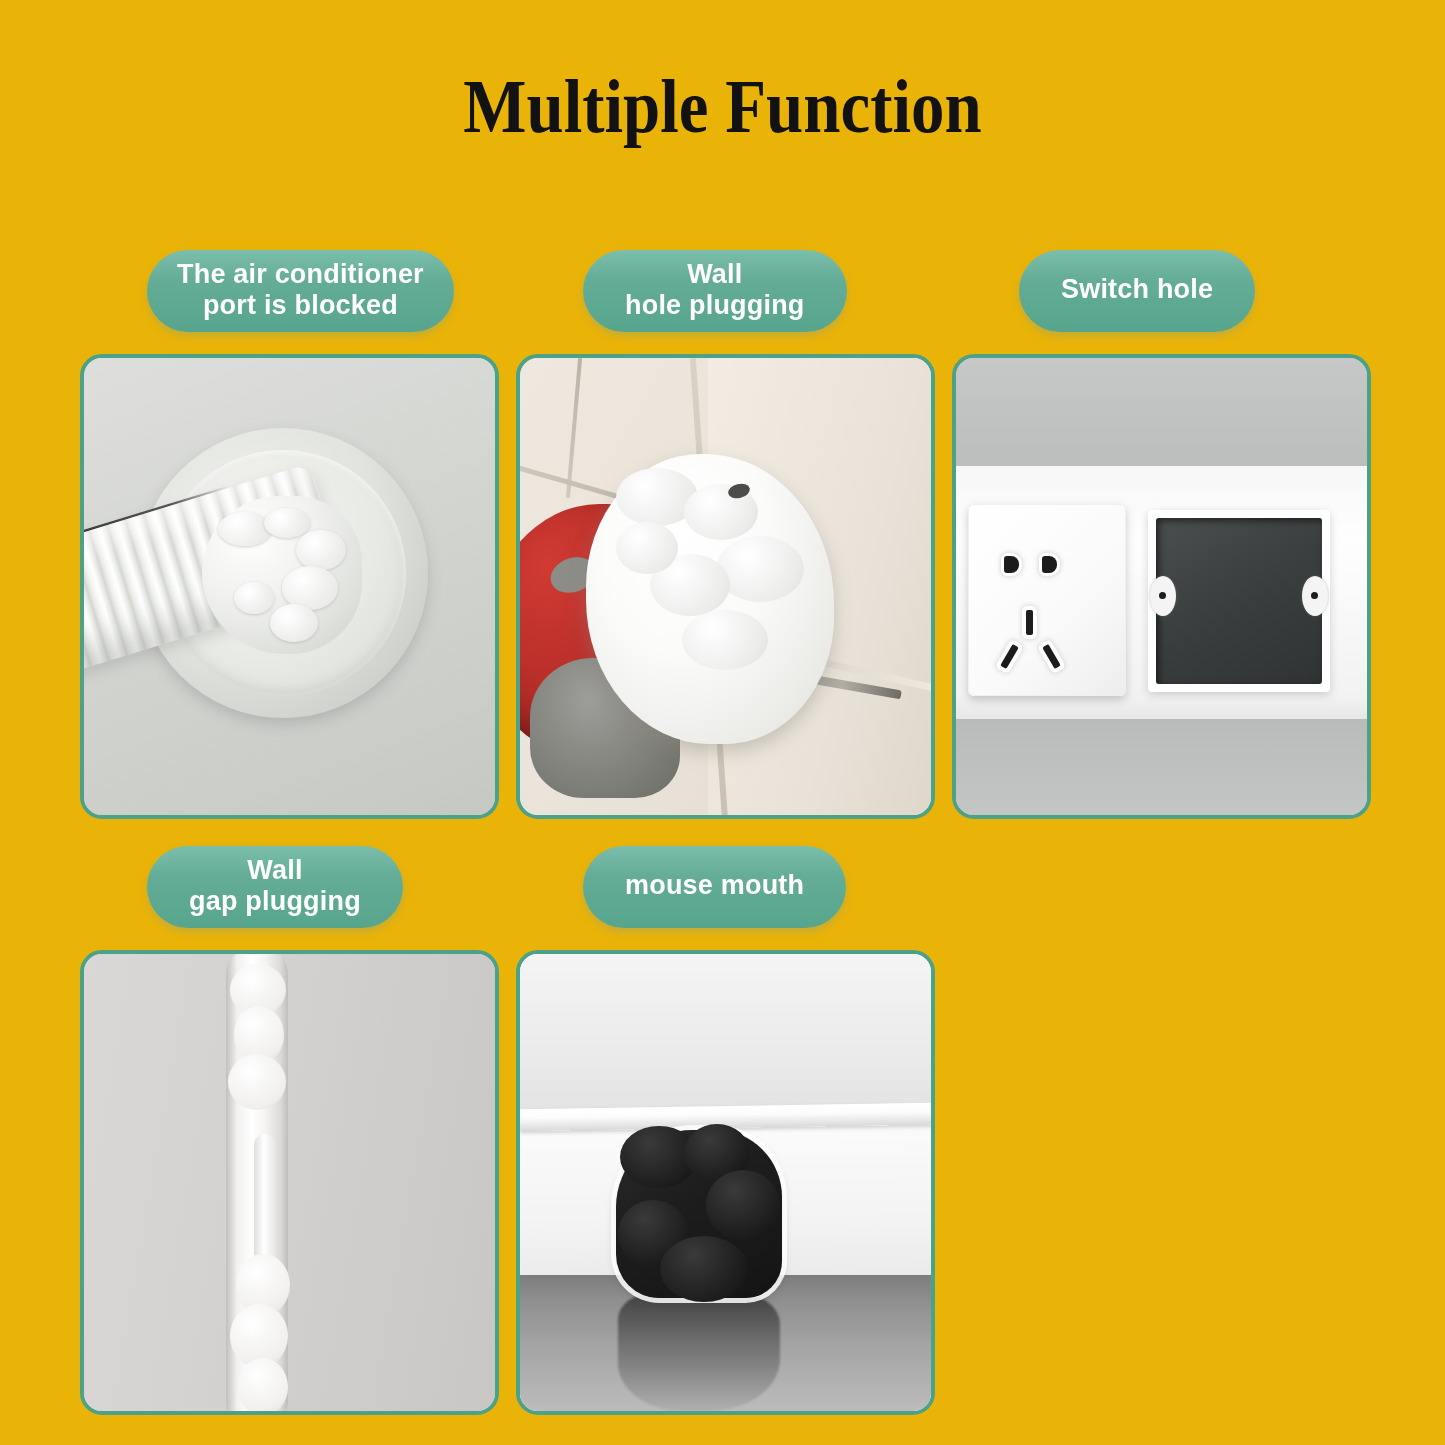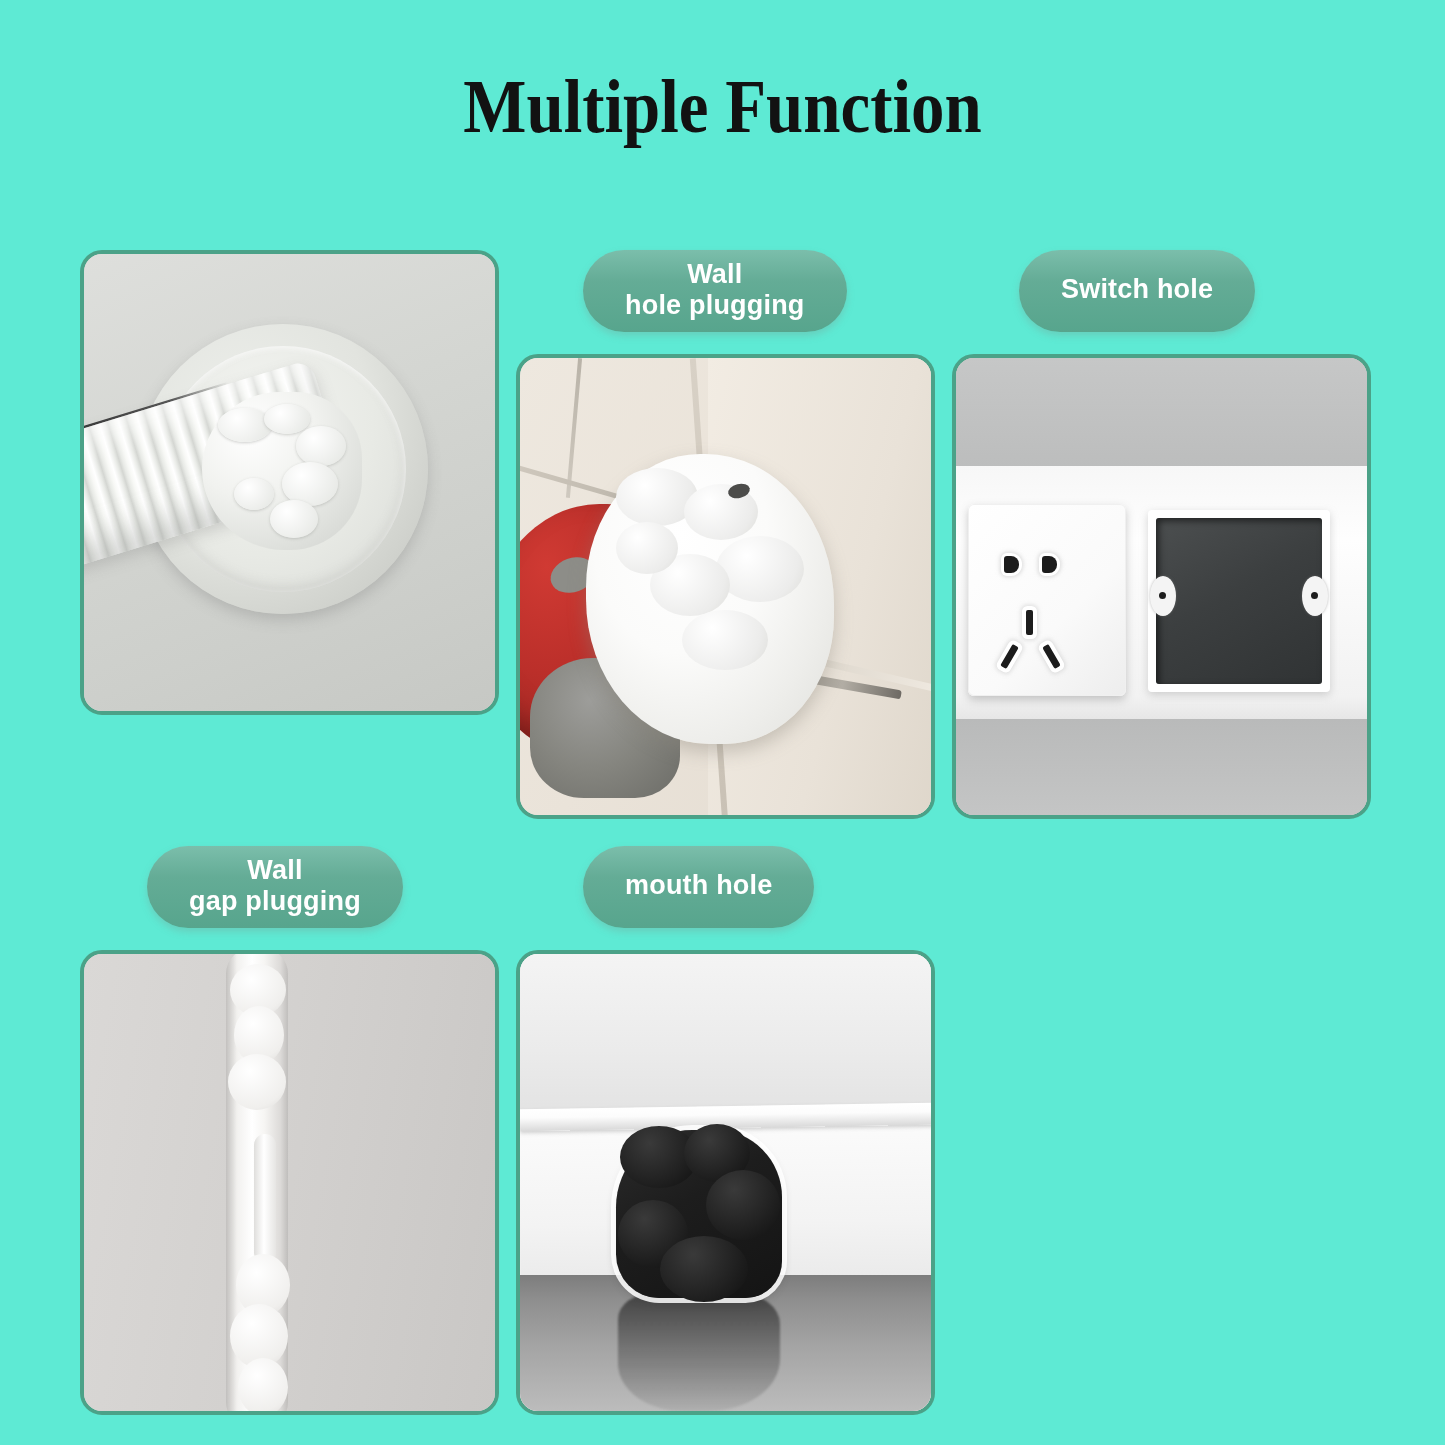--- a/index.html
+++ b/index.html
@@ -10,21 +10,21 @@
     width: 1445px;
     height: 1445px;
     background: #ffffff;
     font-family: "Liberation Sans", sans-serif;
     overflow: hidden;
   }
   .page {
     position: relative;
     width: 1445px;
     height: 1445px;
-    background: #5eead4;
+    background: #eab308;
   }
 
   
   .title {
     position: absolute;
     top: 68px;
     left: 0;
     width: 1445px;
     text-align: center;
     font-family: "Liberation Serif", serif;
@@ -471,20 +471,26 @@
 
 <div class="page">
 
   <div class="title">Multiple Function</div>
 
   <div class="grid">
 
     <div class="row">
 
       <div class="cell">
+        <div class="pill-wrap">
+          <div class="pill">
+            <span class="pill-text">The air conditioner
+port is blocked</span>
+          </div>
+        </div>
         <div class="card">
           <div class="photo p1">
             <div class="halo"></div>
             <div class="plate"></div>
             <div class="innerhole"></div>
             <div class="hose-dark"></div>
             <div class="hose"></div>
             <div class="foam"></div>
             <div class="foamlumps">
               <i style="left:6px;  top:4px;  width:54px; height:34px;"></i>
@@ -579,21 +585,21 @@
             <div class="bead-n" style="left:152px; top:300px; width:54px; height:62px;"></div>
             <div class="bead-n" style="left:146px; top:350px; width:58px; height:64px;"></div>
             <div class="bead-n" style="left:154px; top:404px; width:50px; height:58px;"></div>
           </div>
         </div>
       </div>
 
       <div class="cell">
         <div class="pill-wrap">
           <div class="pill pill--wide">
-            <span class="pill-text">mouth hole</span>
+            <span class="pill-text">mouse mouth</span>
           </div>
         </div>
         <div class="card">
           <div class="photo p6">
             <div class="wall-up"></div>
             <div class="baseboard"></div>
             <div class="trim"></div>
             <div class="floor"></div>
             <div class="reflect"></div>
             <div class="blob"></div>

